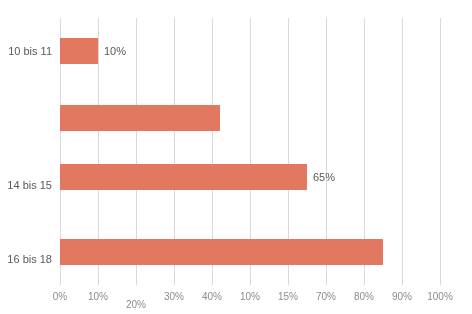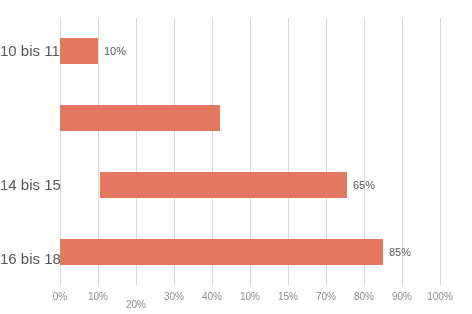--- a/index.html
+++ b/index.html
@@ -65,21 +65,21 @@
     white-space: nowrap;
     padding-left: 6px;
   }
 
   
   .cat-label {
     position: absolute;
     left: 0;
     width: 52px;
     text-align: right;
-    font-size: 15px;
+    font-size: 11px;
     color: #595959;
     line-height: 26px;
     height: 26px;
     white-space: nowrap;
   }
 
   
   .tick-label {
     position: absolute;
     top: 291px;
@@ -108,27 +108,26 @@
       <div class="gridline" style="left: 304px;"></div>
       <div class="gridline" style="left: 342px;"></div>
       <div class="gridline" style="left: 380px;"></div>
       <div class="bar-row" style="top: 20px;">
         <div class="bar" style="width: 38px; background: rgb(226, 120, 95);"></div>
         <div class="bar-value" style="left: 38px;">10%</div>
       </div>
       <div class="bar-row" style="top: 87px;">
         <div class="bar" style="width: 160px; background: rgb(226, 120, 95);"></div>
       </div>
-      <div class="bar-row" style="top: 154px; margin-left: 40px;">
+      <div class="bar-row" style="top: 146px;">
         <div class="bar" style="width: 247px; background: rgb(226, 120, 95);"></div>
         <div class="bar-value" style="left: 247px;">65%</div>
       </div>
       <div class="bar-row" style="top: 221px;">
         <div class="bar" style="width: 323px; background: rgb(226, 120, 95);"></div>
-        <div class="bar-value" style="left: 323px;">85%</div>
       </div>
     </div>
 
 <div class="cat-label" style="top: 38px;">10 bis 11</div>
     <div class="cat-label" style="top: 172px;">14 bis 15</div>
     <div class="cat-label" style="top: 246px;">16 bis 18</div>
     <div class="tick-label" style="left: 40px;">0%</div>
     <div class="tick-label" style="left: 78px;">10%</div>
     <div class="tick-label" style="left: 116px; margin-top: 8px;">20%</div>
     <div class="tick-label" style="left: 154px;">30%</div>

